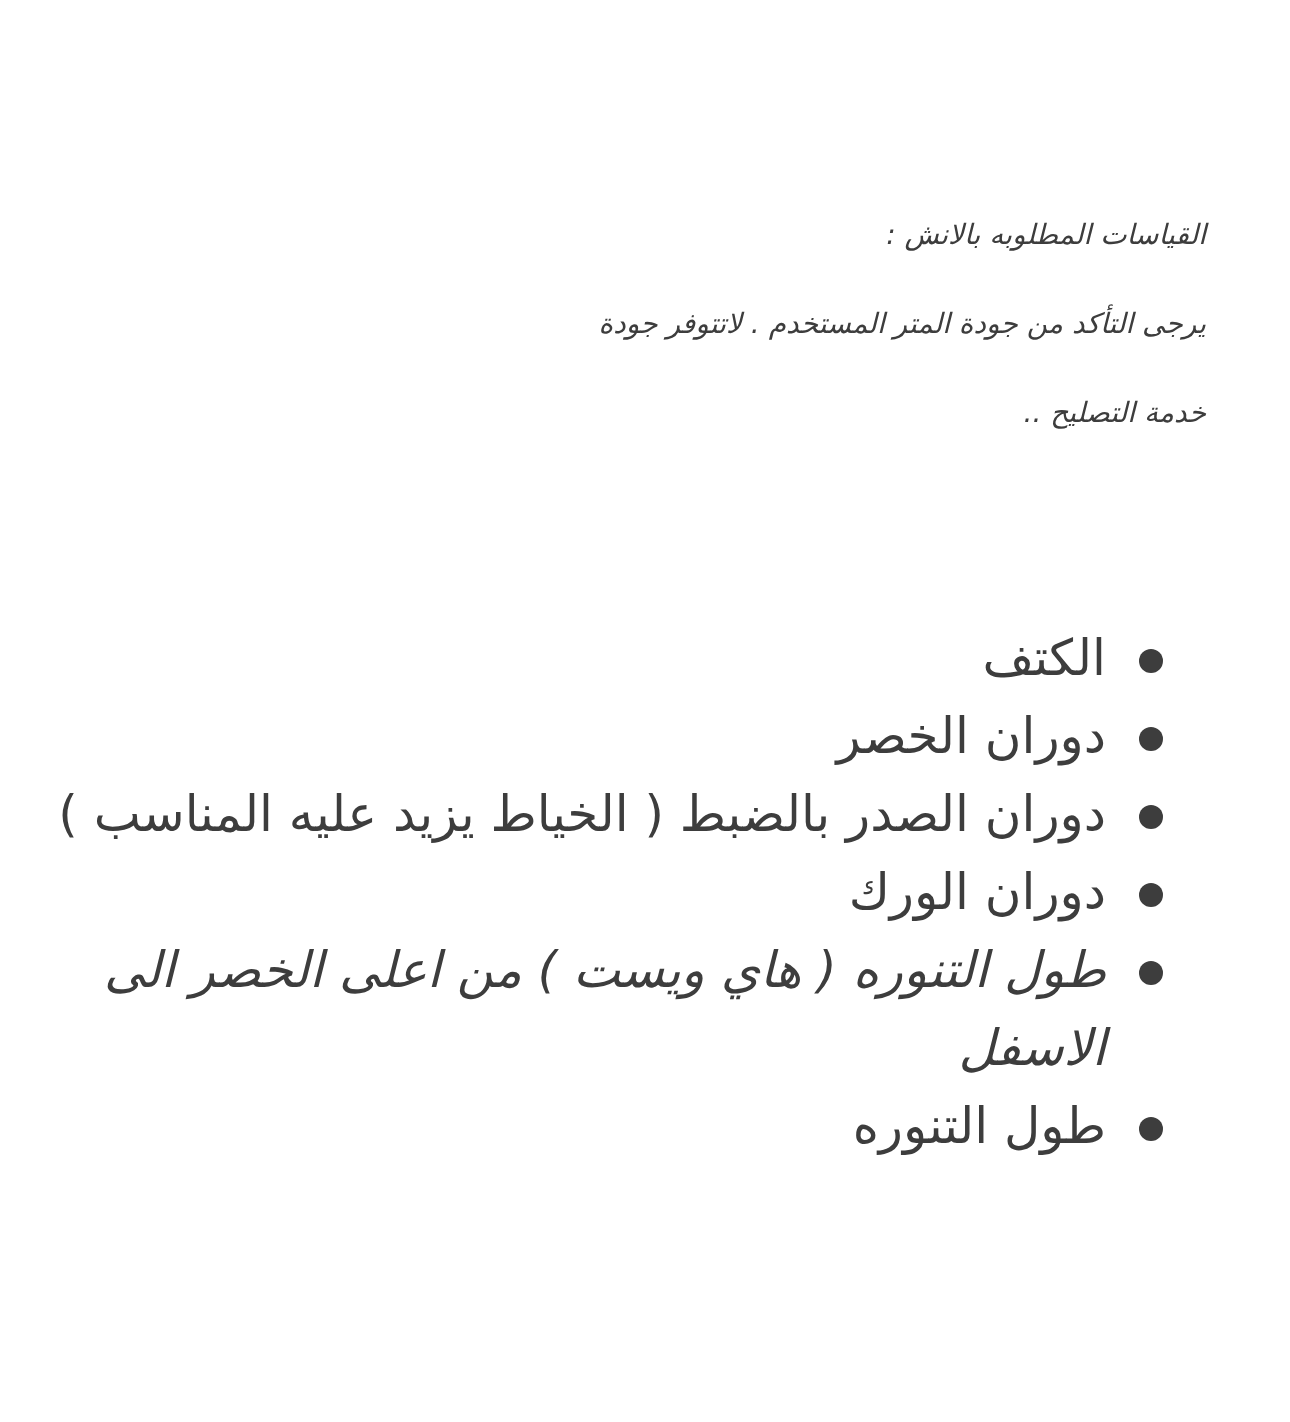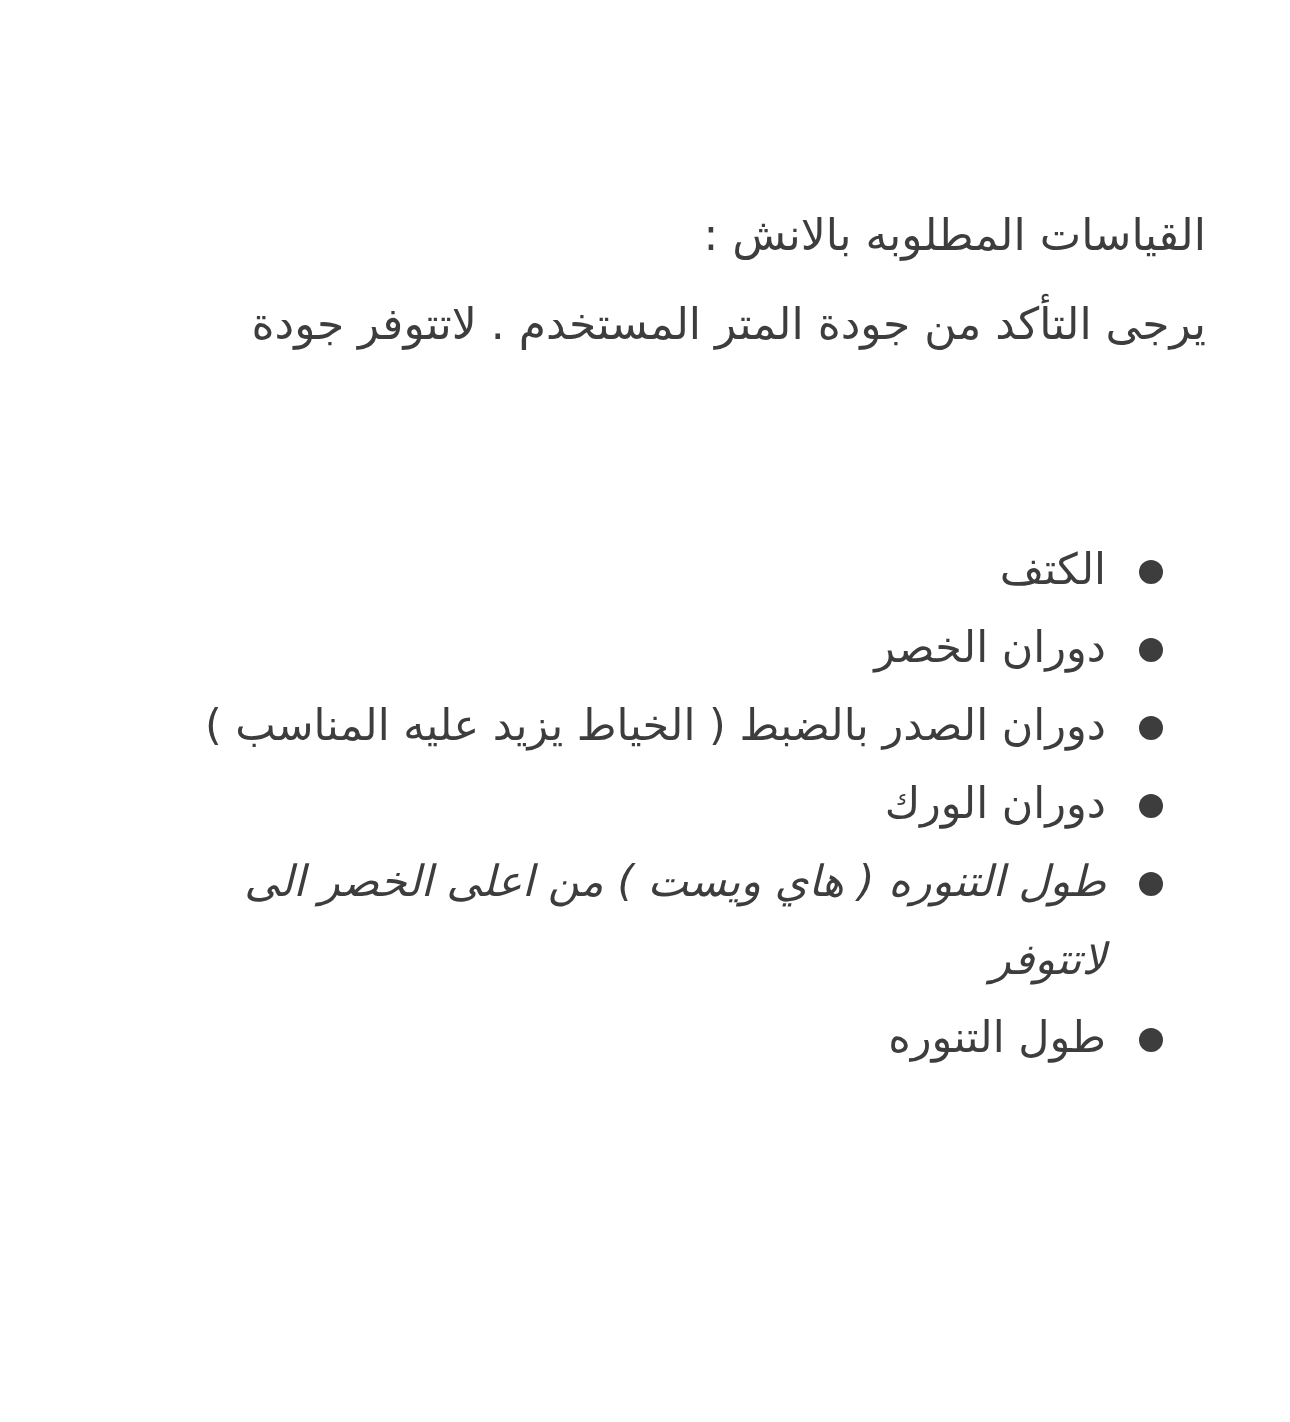--- a/index.html
+++ b/index.html
@@ -15,32 +15,33 @@
     direction: rtl;
     overflow: hidden;
   }
   .page {
     box-sizing: border-box;
     width: 1290px;
     height: 1422px;
     padding: 190px 84px 0 84px;
   }
   .intro {
-    font-size: 44px;
+    font-size: 28px;
     line-height: 89px;
     text-align: right;
+    font-style: italic;
   }
   .intro .intro-line {
     white-space: nowrap;
   }
   ul.measurements {
     list-style: none;
     margin: 162px 0 0 0;
     padding: 0 100px 0 0;
-    font-size: 43px;
+    font-size: 50px;
     line-height: 78px;
     text-align: right;
   }
   ul.measurements li {
     position: relative;
     white-space: nowrap;
   }
   ul.measurements li::before {
     content: "";
     position: absolute;
@@ -58,27 +59,28 @@
   }
 </style>
 </head>
 <body>
 
 <div class="page">
 
   <div class="intro">
     <div class="intro-line">القياسات المطلوبه بالانش :</div>
     <div class="intro-line">يرجى التأكد من جودة المتر المستخدم . لاتتوفر جودة</div>
+    <div class="intro-line">خدمة التصليح ..</div>
   </div>
 
   <ul class="measurements">
     <li>الكتف</li>
     <li>دوران الخصر</li>
     <li>دوران الصدر بالضبط ( الخياط يزيد عليه المناسب )</li>
     <li>دوران الورك</li>
     <li>
       <span class="item-line">طول التنوره ( هاي ويست ) من اعلى الخصر الى</span>
-      <span class="item-line">لاتتوفر</span>
+      <span class="item-line">الاسفل</span>
     </li>
     <li>طول التنوره</li>
   </ul>
 
 </div>
 
 </body></html>

